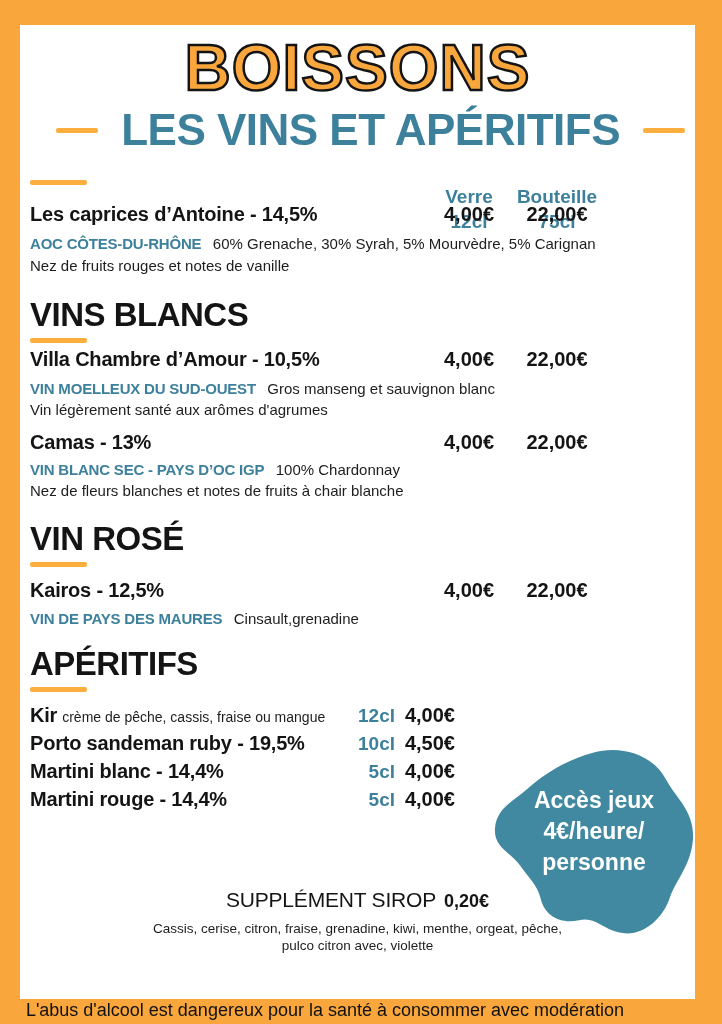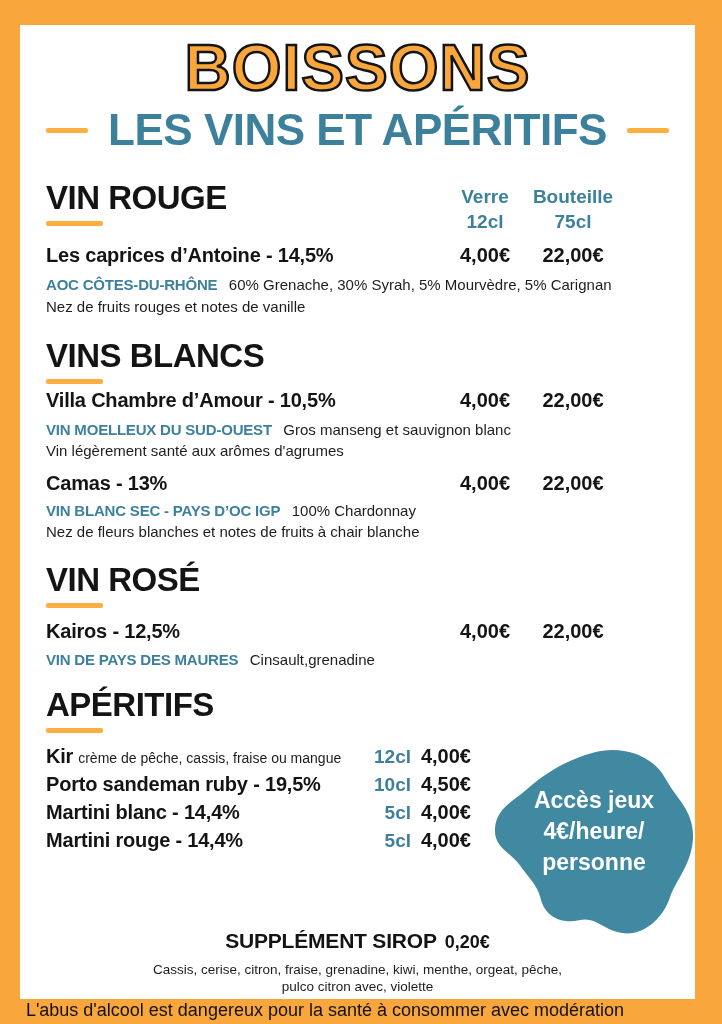--- a/index.html
+++ b/index.html
@@ -13,34 +13,34 @@
     position:absolute; left:0; top:0;
     width:722px; height:1024px;
     background:#F9A63C;
     overflow:hidden;
   }
   .content {
     position:absolute; left:20px; top:25px;
     width:675px; height:974px;
     background:#ffffff;
     box-sizing:border-box;
-    padding:0 26px;
+    padding:0 10px;
   }
   
   .title {
     margin:10px 0 0 0;
     text-align:center;
     font-size:64px; line-height:66px; font-weight:bold;
     letter-spacing:1px;
     color:#F9A63C;
     -webkit-text-stroke:2.5px #141414;
   }
   .subtitle-row {
     margin-top:5px;
-    display:flex; align-items:center; justify-content:space-between; gap:8px;
+    display:flex; align-items:center; justify-content:flex-end; gap:23px;
   }
   .subtitle {
     margin:0;
     font-size:44px; line-height:48px; font-weight:bold;
     letter-spacing:-0.5px;
     color:#3D809C;
     white-space:nowrap;
   }
   .dash { width:42px; height:5px; background:#FCAE3E; border-radius:2px; flex:0 0 auto; }
 
@@ -113,21 +113,21 @@
   .games-badge { position:absolute; left:468px; top:716px; width:212px; height:205px; }
   .games-badge svg { position:absolute; left:0; top:0; width:100%; height:100%; }
   .badge-text {
     position:absolute; left:0; right:0; top:44px;
     text-align:center; color:#ffffff;
     font-size:23px; line-height:31px; font-weight:bold;
   }
 
   
   .supplement { margin-top:78px; text-align:center; line-height:24px; }
-  .supplement-title { font-size:21px; font-weight:bold; color:#141414; letter-spacing:-0.2px; }
+  .supplement-title { font-size:21px; font-weight:normal; color:#141414; letter-spacing:-0.2px; }
   .supplement-price { font-size:18px; font-weight:bold; color:#141414; margin-left:8px; }
   .flavors { margin-top:6px; text-align:center; font-size:13.5px; line-height:17px; color:#1d1d1d; }
 
   
   .footer {
     position:absolute; left:0; top:998px; width:650px; height:26px;
     text-align:center; font-size:18px; line-height:25px; color:#111111;
   }
 </style>
 </head>
@@ -138,21 +138,20 @@
 
     <h1 class="title">BOISSONS</h1>
 
     <div class="subtitle-row">
       <span class="dash"></span>
       <h2 class="subtitle">LES VINS ET APÉRITIFS</h2>
       <span class="dash"></span>
     </div>
 
     <div class="section-row mt-red">
-      <h3 class="section-heading">VIN ROUGE</h3>
       <div class="heading-underline"></div>
       <div class="col-headers">
         <span class="col-glass-pos row1">Verre</span>
         <span class="col-bottle-pos row1">Bouteille</span>
         <span class="col-glass-pos row2">12cl</span>
         <span class="col-bottle-pos row2">75cl</span>
       </div>
     </div>
 
     <div class="wine-row mt-row1">

